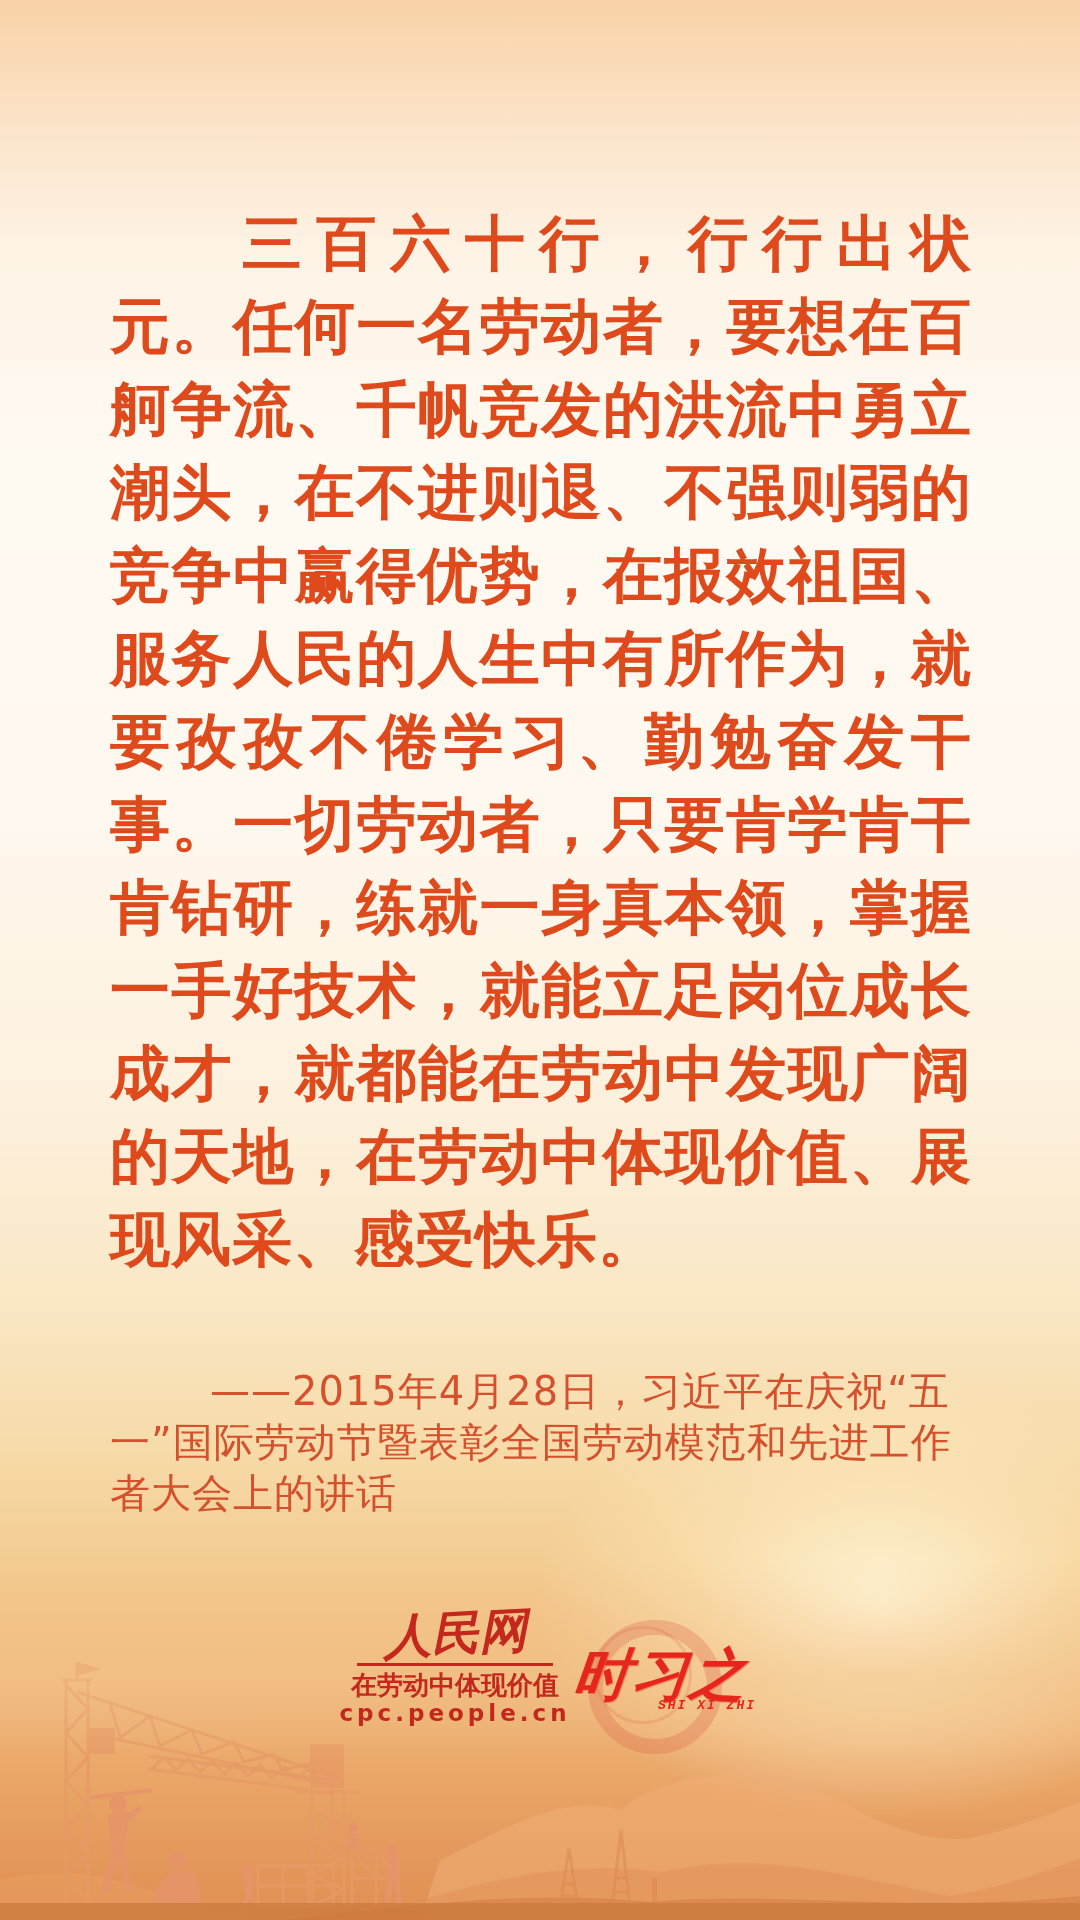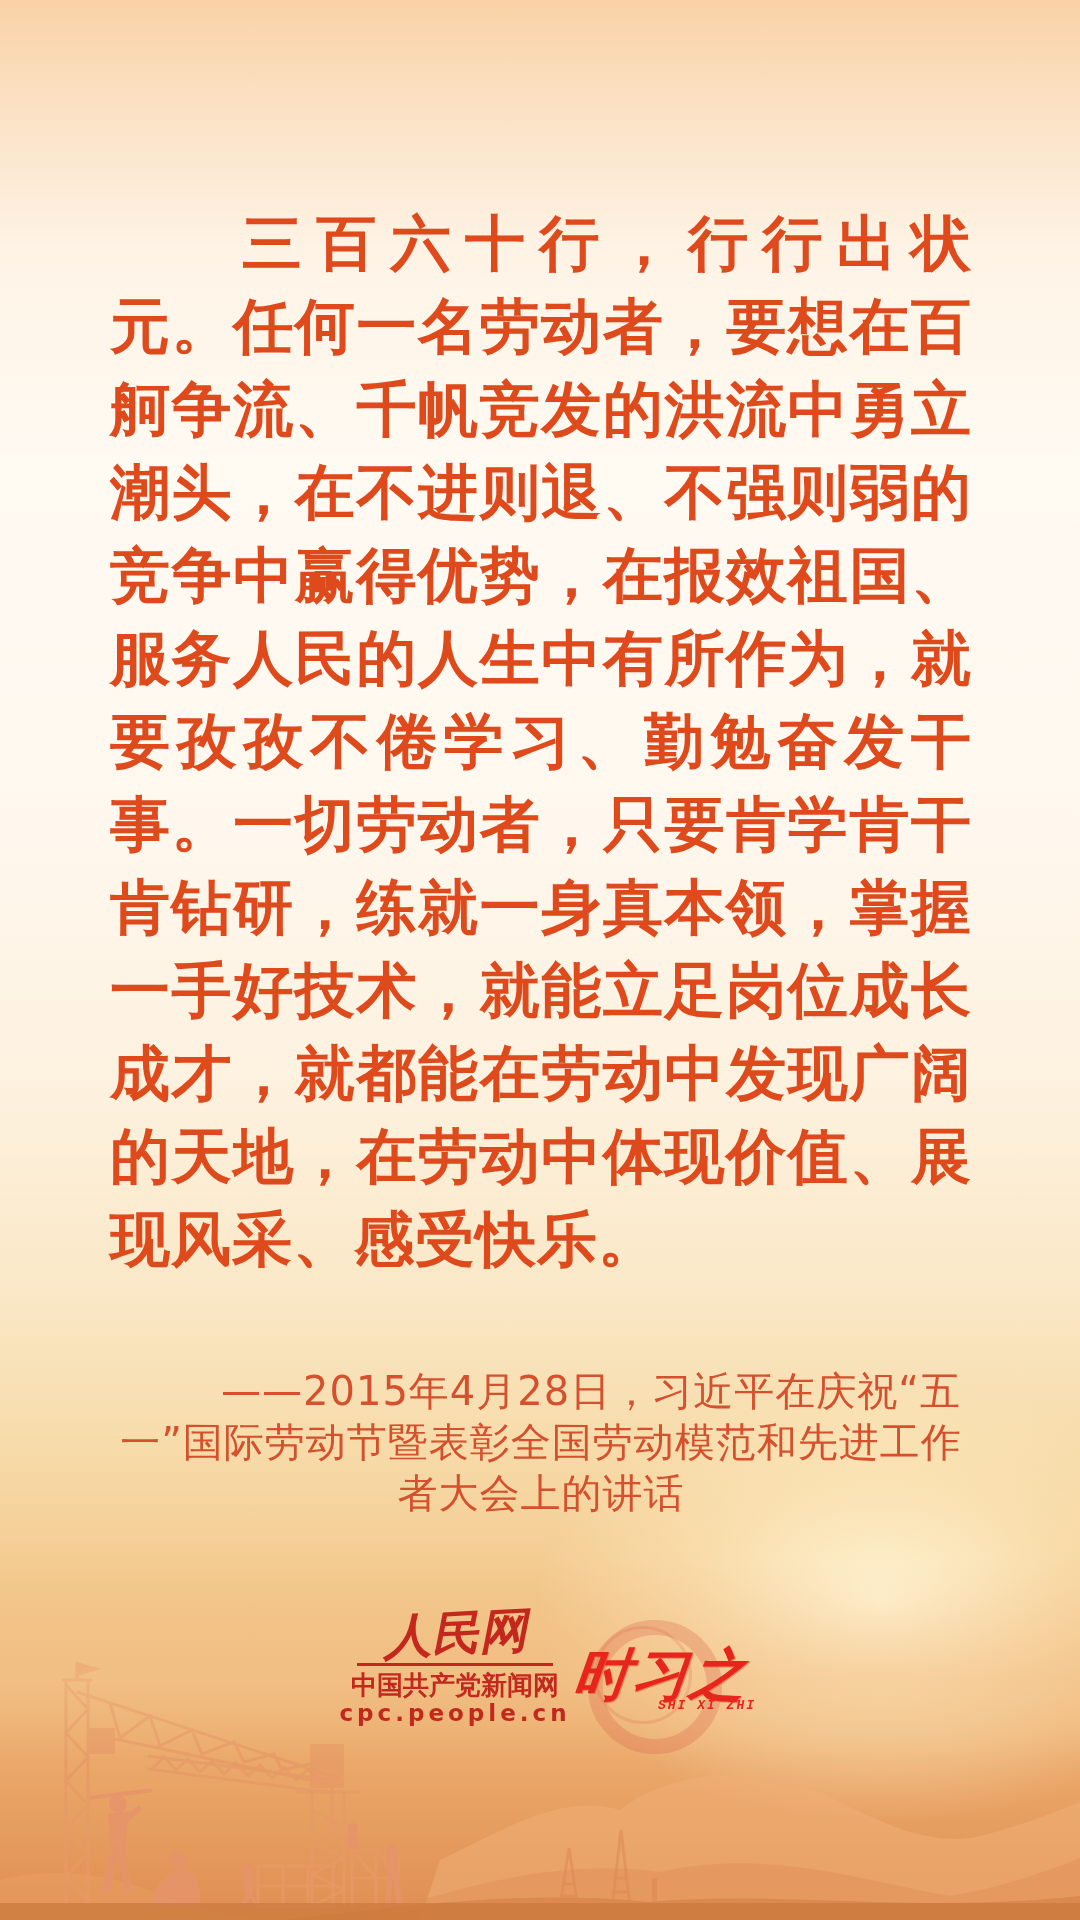--- a/index.html
+++ b/index.html
@@ -42,21 +42,20 @@
     text-justify:inter-character;
     text-indent:2.2em;
   }
   .attribution{
     position:absolute;left:110px;top:1366px;width:862px;
     margin:0;
     font-size:40px;line-height:51px;font-weight:500;
     letter-spacing:1px;
     color:#d5502c;
     text-indent:2.5em;
-    text-align:center;
   }
   .pd-logo{
     position:absolute;left:352px;top:1606px;width:206px;
     display:flex;flex-direction:column;align-items:center;
     color:#c4281d;
   }
   .pd-script{
     font-size:48px;font-weight:700;font-style:italic;
     font-family:"DejaVu Serif",serif;
     transform:rotate(-3deg);
@@ -162,21 +161,21 @@
 
   <div class="haze"></div>
 
   <p class="quote">三百六十行，行行出状元。任何一名劳动者，要想在百舸争流、千帆竞发的洪流中勇立潮头，在不进则退、不强则弱的竞争中赢得优势，在报效祖国、服务人民的人生中有所作为，就要孜孜不倦学习、勤勉奋发干事。一切劳动者，只要肯学肯干肯钻研，练就一身真本领，掌握一手好技术，就能立足岗位成长成才，就都能在劳动中发现广阔的天地，在劳动中体现价值、展现风采、感受快乐。</p>
 
   <p class="attribution">——2015年4月28日，习近平在庆祝“五一”国际劳动节暨表彰全国劳动模范和先进工作者大会上的讲话</p>
 
   <div class="pd-logo">
     <span class="pd-script">人民网</span>
     <div class="pd-rule"></div>
-    <span class="pd-site">中国共产党新闻网</span>
+    <span class="pd-site">在劳动中体现价值</span>
     <span class="pd-domain">cpc.people.cn</span>
   </div>
 
   <div class="sxz-logo">
     <div class="sxz-ring"></div>
     <span class="sxz-chars">时习之</span>
     <span class="sxz-sub">SHI XI ZHI</span>
   </div>
 
 </div>

